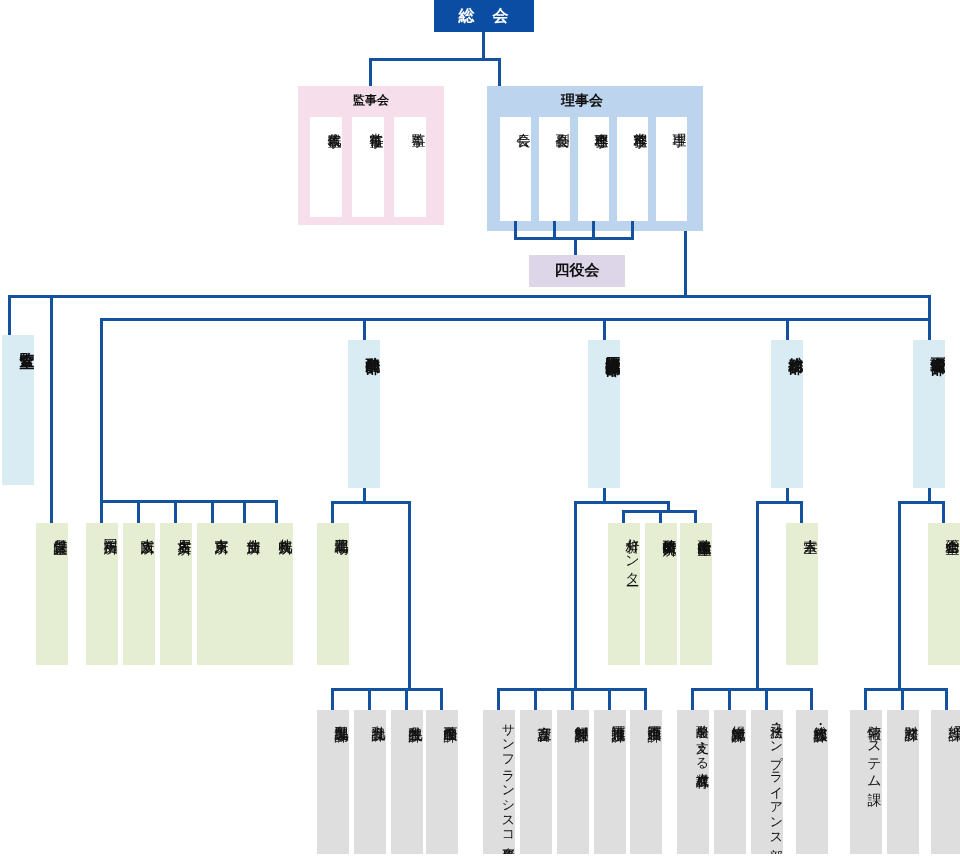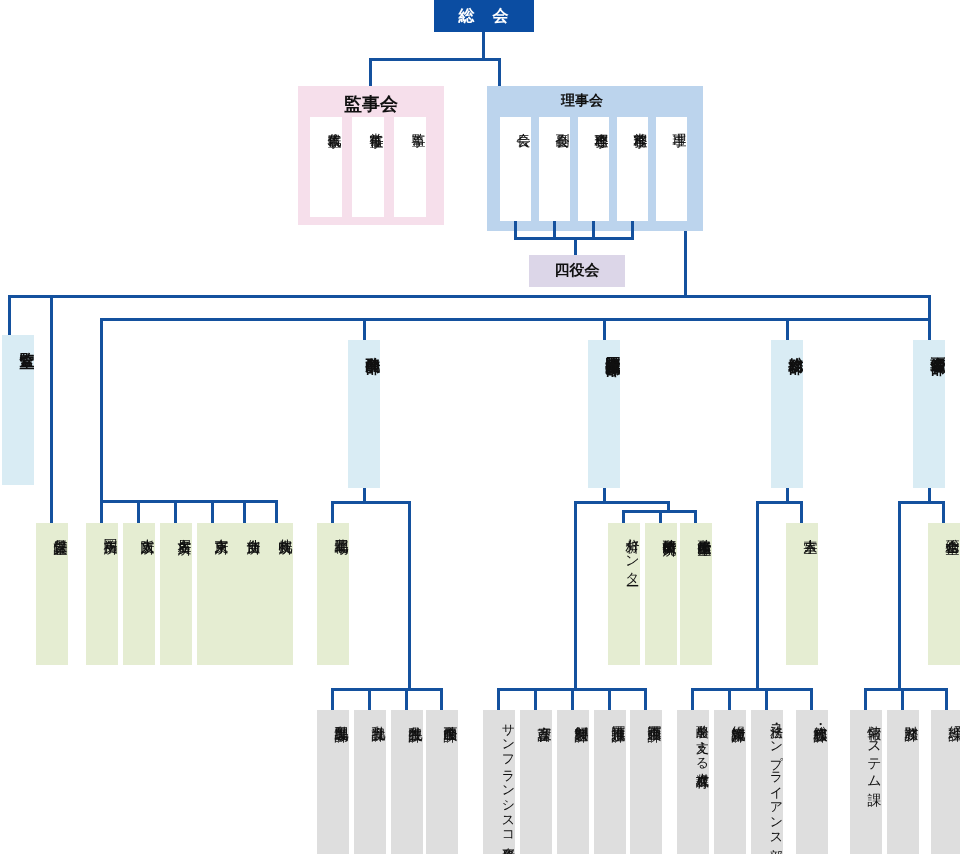--- a/index.html
+++ b/index.html
@@ -83,21 +83,21 @@
     <span>総　会</span>
   </div>
 
   <div class="ln" style="left:482px; top:32px; width:3px; height:28px;"></div>
 
   <div class="ln" style="left:369px; top:58px; width:132px; height:3px;"></div>
   <div class="ln" style="left:369px; top:58px; width:3px; height:28px;"></div>
   <div class="ln" style="left:498px; top:58px; width:3px; height:28px;"></div>
 
   <div class="box c-pink" style="left:298px; top:86px; width:146px; height:139px; display:block;"></div>
-  <div class="lbl-group" style="left:298px; top:92px; width:146px; font-size:18px;">
+  <div class="lbl-group" style="left:298px; top:92px; width:146px; font-size:12px;">
     <span>監事会</span>
   </div>
 
   <div class="box v-box c-white" style="left:310px; top:117px; width:32px; height:100px; font-size:14px;">
     <span>代表監事</span>
   </div>
   <div class="box v-box c-white" style="left:352px; top:117px; width:32px; height:100px; font-size:14px;">
     <span>常任監事</span>
   </div>
   <div class="box v-box c-white" style="left:394px; top:117px; width:32px; height:100px; font-size:14px;">

